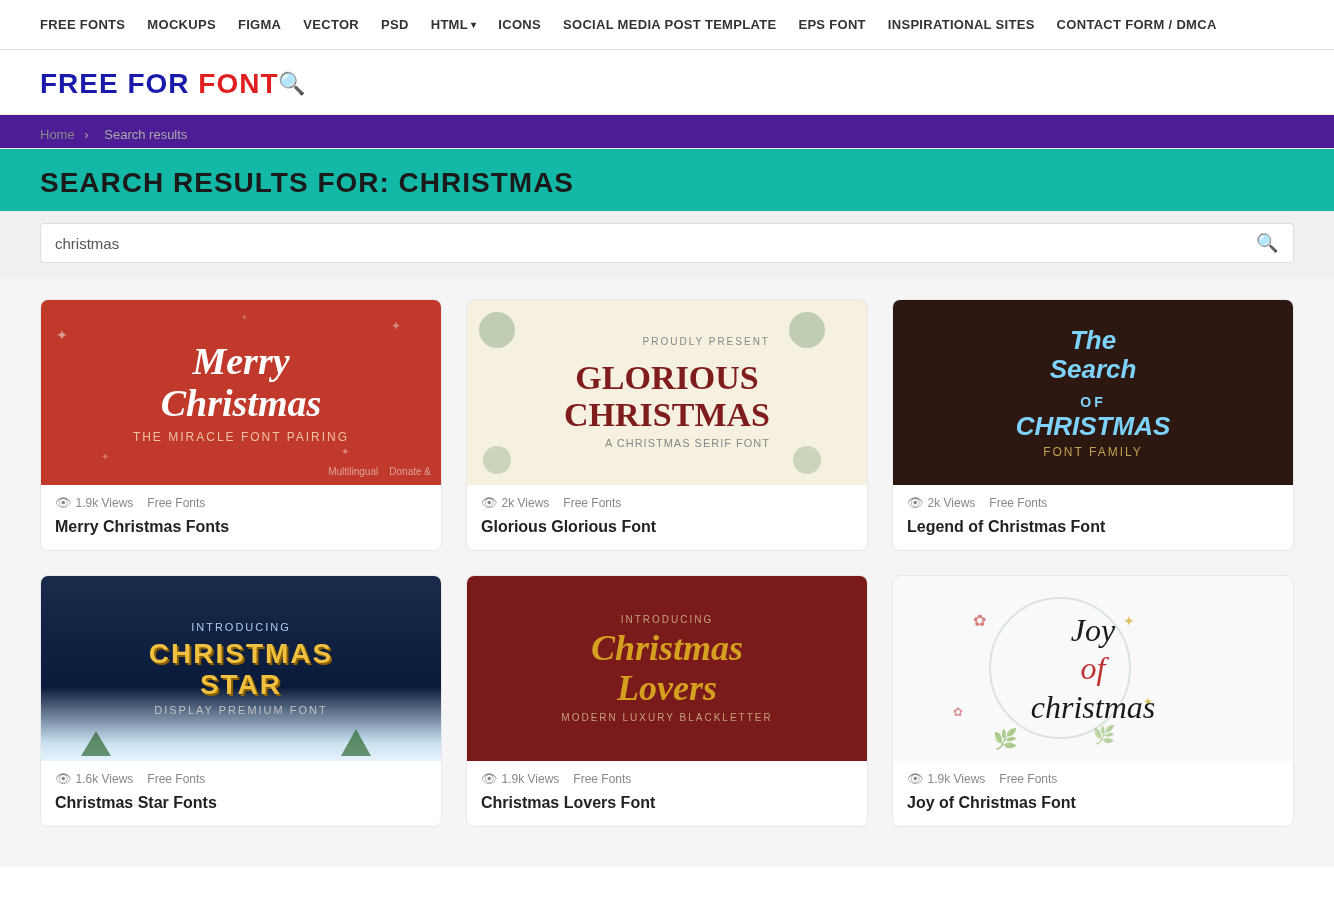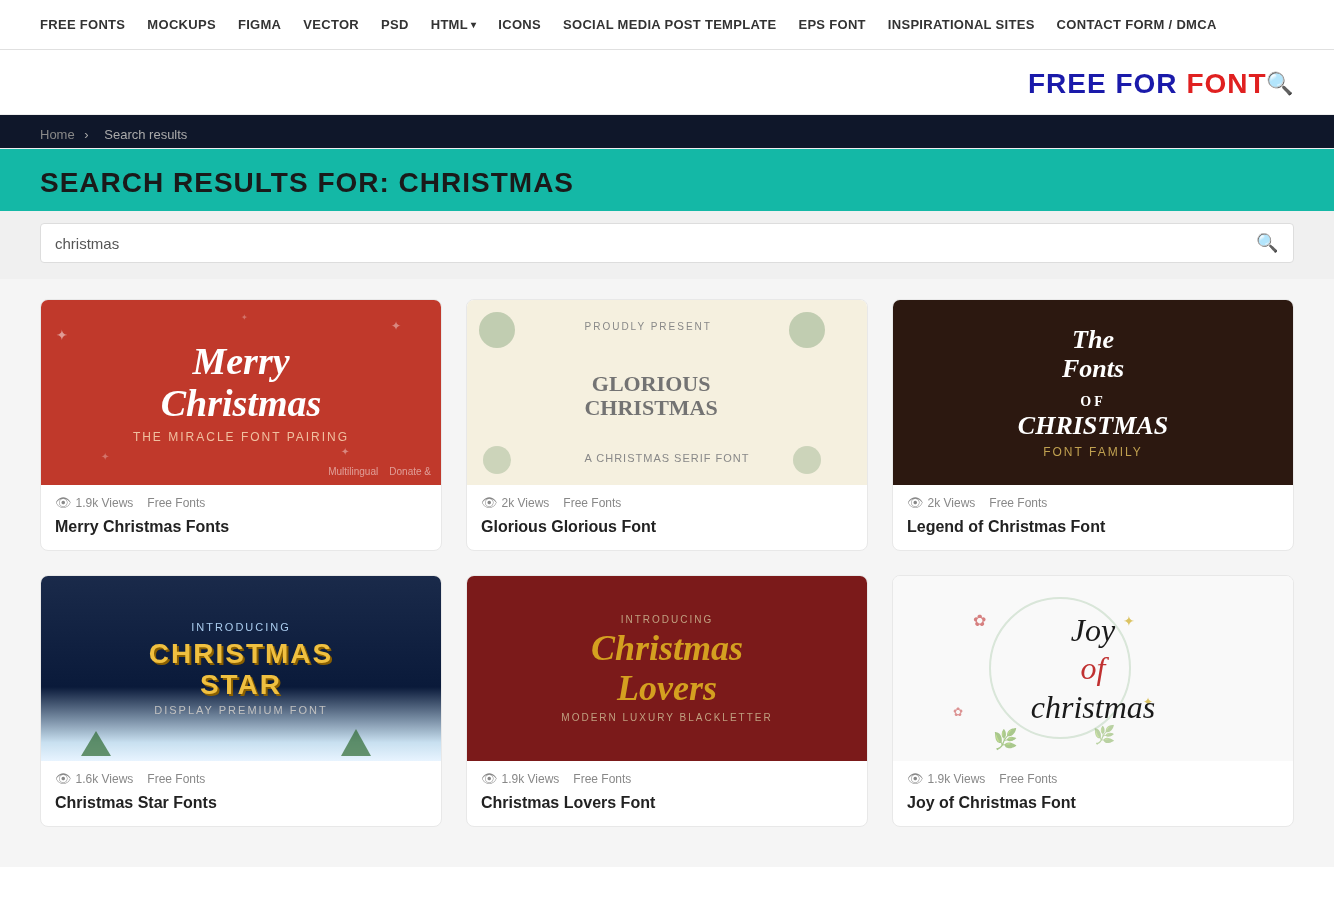--- a/index.html
+++ b/index.html
@@ -25,21 +25,21 @@
       text-transform: uppercase;
     }
     .nav-html { display: flex; align-items: center; gap: 3px; }
     .nav-dropdown-arrow { font-size: 10px; }
 
     
     .site-header {
       padding: 18px 40px 14px 40px;
       display: flex;
       align-items: center;
-      justify-content: flex-end;
+      justify-content: flex-start;
       border-bottom: 1px solid #eee;
     }
     .logo {
       font-size: 28px;
       font-weight: 900;
       letter-spacing: 1px;
     }
     .logo-free { color: #1a1aaa; }
     .logo-for { color: #1a1aaa; }
     .logo-font { color: #e02020; }
@@ -47,21 +47,21 @@
       font-size: 22px;
       cursor: pointer;
       color: #555;
     }
 
     
     .breadcrumb {
       padding: 12px 40px 6px 40px;
       font-size: 13px;
       color: #888;
-      background: #0f172a;
+      background: #4c1d95;
       border-bottom: 1px solid #eee;
     }
     .breadcrumb a { color: #888; text-decoration: none; }
     .breadcrumb span { margin: 0 6px; color: #aaa; }
 
     
     .page-title-section {
       padding: 18px 40px 12px 40px;
       background: #14b8a6;
     }
@@ -150,25 +150,25 @@
       text-align: center;
       position: relative;
     }
     .preview-merry { background: #c0392b; }
     .preview-merry .big { font-size: 38px; font-weight: 900; color: #fff; font-family: Georgia, serif; font-style: italic; line-height: 1.1; }
     .preview-merry .small { font-size: 12px; color: #f0c0a0; letter-spacing: 2px; text-transform: uppercase; margin-top: 6px; }
     .preview-merry .tag { position: absolute; bottom: 8px; right: 10px; font-size: 10px; color: rgba(255,255,255,0.5); }
 
     .preview-glorious { background: #f5f0df; }
     .preview-glorious .line1 { font-size: 10px; color: #888; letter-spacing: 2px; text-transform: uppercase; margin-bottom: 4px; }
-    .preview-glorious .big { font-size: 22px; font-weight: 900; color: #737373; font-family: Georgia, serif; text-transform: uppercase; line-height: 1.1; margin-top: 8px; }
+    .preview-glorious .big { font-size: 34px; font-weight: 900; color: #7f1d1d; font-family: Georgia, serif; text-transform: uppercase; line-height: 1.1; margin-top: 8px; }
     .preview-glorious .sub { font-size: 11px; color: #888; letter-spacing: 1px; margin-top: 4px; text-transform: uppercase; }
 
     .preview-legend { background: #2c1810; }
-    .preview-legend .big { font-size: 30px; font-weight: 900; color: #ffffff; font-family: Liberation Serif, serif; font-style: italic; line-height: 1.1; }
+    .preview-legend .big { font-size: 30px; font-weight: 900; color: #7dd3fc; font-family: Liberation Sans, sans-serif; font-style: italic; line-height: 1.1; }
     .preview-legend .sub { font-size: 12px; color: #c0a050; letter-spacing: 2px; text-transform: uppercase; margin-top: 4px; }
 
     .preview-star { background: linear-gradient(180deg, #1a2a4a 0%, #0a1a3a 60%, #c8e0f0 90%, #e8f4ff 100%); }
     .preview-star .big { font-size: 28px; font-weight: 900; color: #f0c040; font-family: Impact, sans-serif; text-transform: uppercase; letter-spacing: 2px; line-height: 1.1; text-shadow: 2px 2px 0 #8b6000; }
     .preview-star .sub { font-size: 11px; color: #c0c0c0; letter-spacing: 2px; text-transform: uppercase; margin-top: 4px; }
 
     .preview-lovers { background: #7b1a1a; }
     .preview-lovers .intro { font-size: 10px; color: #c0a080; letter-spacing: 2px; text-transform: uppercase; margin-bottom: 4px; }
     .preview-lovers .big { font-size: 36px; font-weight: 900; color: #d4a020; font-family: Georgia, serif; font-style: italic; line-height: 1.1; }
     .preview-lovers .sub { font-size: 10px; color: #c0a080; letter-spacing: 2px; text-transform: uppercase; margin-top: 4px; }
@@ -245,21 +245,21 @@
           <span class="eye-icon">👁</span>
           <span>1.9k Views</span>
         </span>
         <span class="badge">Free Fonts</span>
       </div>
       <div class="font-card-title">Merry Christmas Fonts</div>
     </div>
 
     <div class="font-card">
       <div class="preview-text preview-glorious">
-        <div style="position:relative;z-index:1;display:flex;flex-direction:column;align-items:flex-start;gap:28px;">
+        <div style="position:relative;z-index:1;display:flex;flex-direction:column;align-items:flex-end;">
           <div class="line1">PROUDLY PRESENT</div>
           <div class="big">GlORiOUS<br>CHRiSTMAS</div>
           <div class="sub">A CHRISTMAS SERIF FONT</div>
         </div>
 
         <svg width="100%" height="100%" style="position:absolute;top:0;left:0;pointer-events:none;">
           <circle cx="30" cy="30" r="18" fill="rgba(40,100,40,0.25)"></circle>
           <circle cx="340" cy="30" r="18" fill="rgba(40,100,40,0.25)"></circle>
           <circle cx="30" cy="160" r="14" fill="rgba(40,100,40,0.2)"></circle>
           <circle cx="340" cy="160" r="14" fill="rgba(40,100,40,0.2)"></circle>
@@ -270,21 +270,21 @@
           <span class="eye-icon">👁</span>
           <span>2k Views</span>
         </span>
         <span class="badge">Free Fonts</span>
       </div>
       <div class="font-card-title">Glorious Glorious Font</div>
     </div>
 
     <div class="font-card">
       <div class="preview-text preview-legend">
-        <div class="big" style="font-style:italic;font-size:26px;">The<br><em>Fonts</em><br><span style="font-size:14px;letter-spacing:3px;font-style:normal;">OF</span><br>CHRISTMAS</div>
+        <div class="big" style="font-style:italic;font-size:26px;">The<br><em>Search</em><br><span style="font-size:14px;letter-spacing:3px;font-style:normal;">OF</span><br>CHRISTMAS</div>
         <div class="sub">FONT FAMILY</div>
       </div>
       <div class="font-card-meta">
         <span class="meta-views">
           <span class="eye-icon">👁</span>
           <span>2k Views</span>
         </span>
         <span class="badge">Free Fonts</span>
       </div>
       <div class="font-card-title">Legend of Christmas Font</div>

